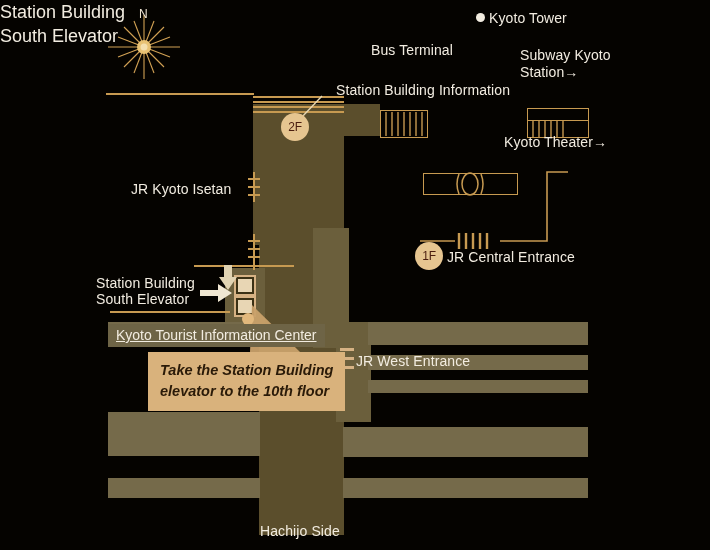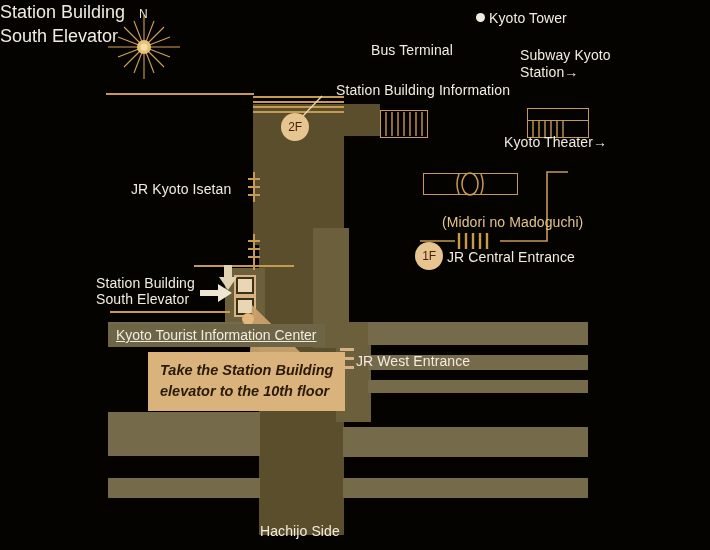--- a/index.html
+++ b/index.html
@@ -270,21 +270,20 @@
 
   <div class="label" style="left:371px; top:42px;">Bus Terminal</div>
 
   <div class="label" style="left:520px; top:47px;">Subway Kyoto</div>
   <div class="label" style="left:520px; top:64px;">Station→</div>
 
   <div class="label" style="left:336px; top:82px;">Station Building Information</div>
 
   <div class="label" style="left:504px; top:134px;">Kyoto Theater→</div>
 
-  <div class="label label-gold" style="left:442px; top:214px;">(Midori no Madoguchi)</div>
 
   <div class="label" style="left:356px; top:353px;">JR West Entrance</div>
 
   <div class="label" style="left:447px; top:249px;">JR Central Entrance</div>
 
   <div class="label" style="left:131px; top:181px;">JR Kyoto Isetan</div>
 
   <div class="label-big" style="left:263px; top:148px;">Station Building</div>
   <div class="label-big" style="left:263px; top:170px;">South Elevator</div>
 

